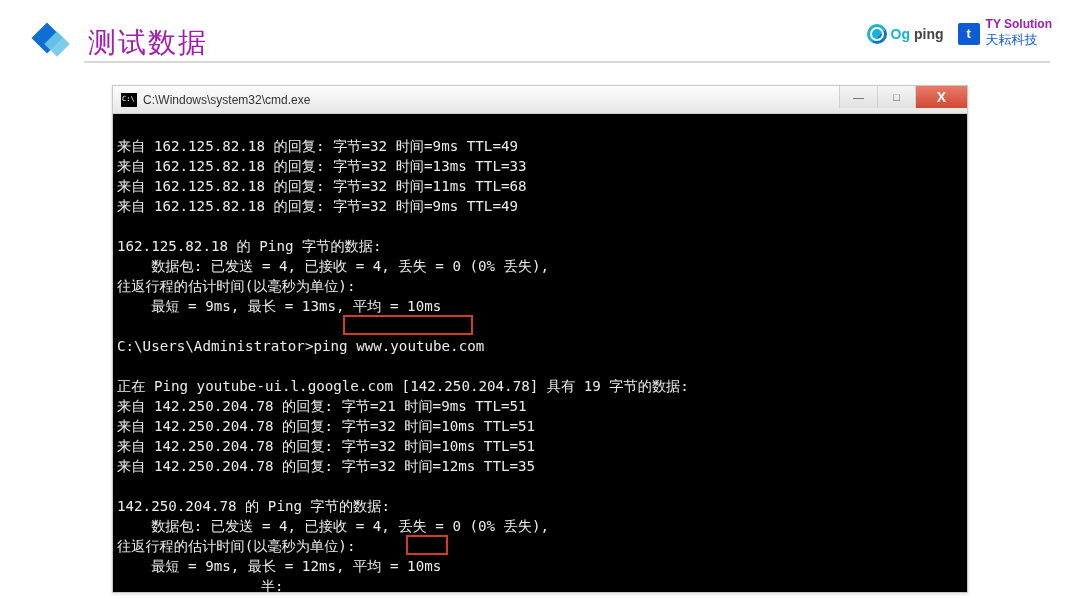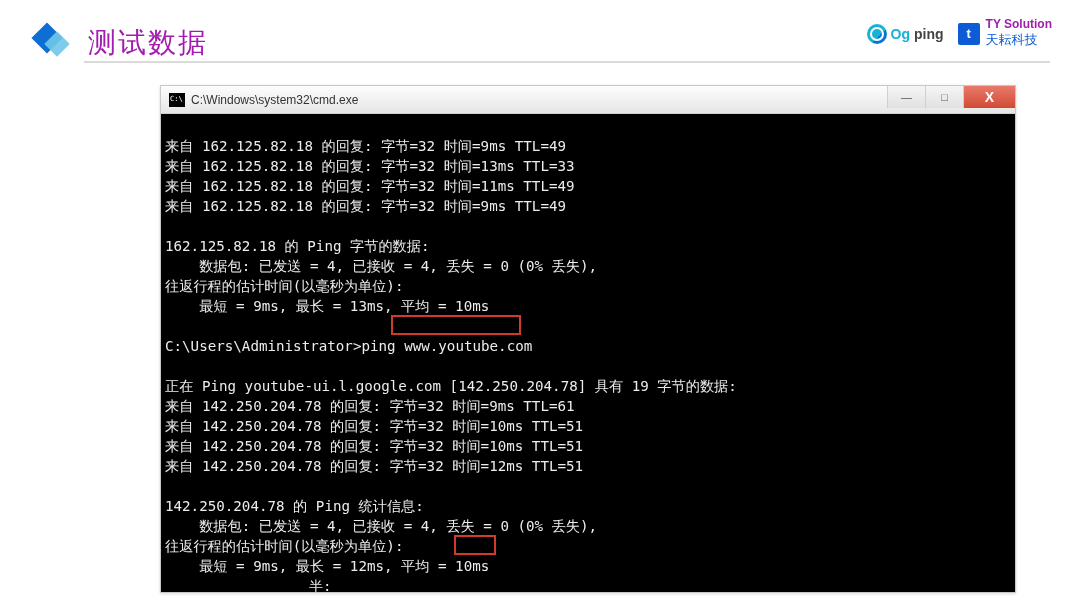--- a/index.html
+++ b/index.html
@@ -15,21 +15,21 @@
   .brand-block { position: absolute; top: 18px; right: 28px; display: flex; align-items: center; gap: 14px; }
   .brand-og { display: flex; align-items: center; gap: 4px; font-size: 14px; font-weight: 600; color: #444; margin-left: 44px; }
   .brand-og .globe { width: 20px; height: 20px; border-radius: 50%; background: linear-gradient(135deg,#16b3d4 0 60%,#0a74d4 60% 100%); position: relative; }
   .brand-og .globe::after { content:""; position:absolute; inset:3px; border:2px solid #fff; border-radius:50%; }
   .brand-ty { display: flex; align-items: center; gap: 6px; }
   .brand-ty .sq { width: 22px; height: 22px; background:#0d5bd6; display:flex; align-items:center; justify-content:center; color:#fff; font-size:13px; font-weight:700; border-radius:2px; }
   .brand-ty .txt { font-size: 12px; color:#a21caf; line-height: 1.1; font-weight:600; }
   .brand-ty .sub { font-size: 13px; color:#0d5bd6; }
 
   
-  .console-wrap { position: absolute; top: 85px; left: 112px; width: 856px; height: 508px; border: 1px solid #c8c8c8; background: #efefef; box-shadow: 0 1px 3px rgba(0,0,0,0.15); overflow: hidden; margin-left: 48px; }
+  .console-wrap { position: absolute; top: 85px; left: 112px; width: 856px; height: 508px; border: 1px solid #c8c8c8; background: #efefef; box-shadow: 0 1px 3px rgba(0,0,0,0.15); overflow: hidden; }
   .titlebar { height: 28px; background: linear-gradient(#fdfdfd,#e6e6e6); display:flex; align-items:center; border-bottom:1px solid #cfcfcf; font-size:12px; color:#333; }
   .titlebar .cmd-icon { width:16px; height:14px; margin:0 6px 0 8px; background:#000; position:relative; }
   .titlebar .cmd-icon::after { content:"C:\\"; color:#fff; font-size:7px; position:absolute; top:2px; left:1px; font-family: Consolas, monospace; }
   .titlebar .path { flex:1; white-space:nowrap; overflow:hidden; text-overflow:ellipsis; }
   .win-btns { display:flex; height:100%; }
   .win-btn { width:38px; height:22px; margin-top:0; display:flex; align-items:center; justify-content:center; font-size:11px; color:#555; border-left:1px solid #d0d0d0; background:linear-gradient(#f5f5f5,#e1e1e1); }
   .win-btn.close { background:linear-gradient(#e97a6b,#d14a33); color:#fff; width:52px; font-size:14px; font-weight:bold; }
 
   .term { position:absolute; top:28px; left:0; right:0; bottom:0; background:#000; color:#ececec; font-family: "NSimSun","SimSun",Consolas,monospace; font-size:14.2px; line-height:20px; padding:2px 4px; white-space:pre; overflow:hidden; }
   .hl { position:absolute; border:2px solid #d23a2a; pointer-events:none; }
@@ -74,37 +74,37 @@
       <div class="win-btns">
         <div class="win-btn">—</div>
         <div class="win-btn">□</div>
         <div class="win-btn close">X</div>
       </div>
     </div>
 
     <div class="term">
 <span>来自 162.125.82.18 的回复: 字节=32 时间=9ms TTL=49</span>
 <span>来自 162.125.82.18 的回复: 字节=32 时间=13ms TTL=33</span>
-<span>来自 162.125.82.18 的回复: 字节=32 时间=11ms TTL=49</span>
+<span>来自 162.125.82.18 的回复: 字节=32 时间=11ms TTL=68</span>
 <span>来自 162.125.82.18 的回复: 字节=32 时间=9ms TTL=49</span>
 <span> </span>
 <span>162.125.82.18 的 Ping 字节的数据:</span>
 <span>    数据包: 已发送 = 4, 已接收 = 4, 丢失 = 0 (0% 丢失),</span>
 <span>往返行程的估计时间(以毫秒为单位):</span>
 <span>    最短 = 9ms, 最长 = 13ms, 平均 = 10ms</span>
 <span> </span>
 <span>C:\Users\Administrator&gt;ping www.youtube.com</span>
 <span> </span>
 <span>正在 Ping youtube-ui.l.google.com [142.250.204.78] 具有 19 字节的数据:</span>
-<span>来自 142.250.204.78 的回复: 字节=32 时间=9ms TTL=61</span>
+<span>来自 142.250.204.78 的回复: 字节=21 时间=9ms TTL=51</span>
 <span>来自 142.250.204.78 的回复: 字节=32 时间=10ms TTL=51</span>
 <span>来自 142.250.204.78 的回复: 字节=32 时间=10ms TTL=51</span>
-<span>来自 142.250.204.78 的回复: 字节=32 时间=12ms TTL=51</span>
+<span>来自 142.250.204.78 的回复: 字节=32 时间=12ms TTL=35</span>
 <span> </span>
-<span>142.250.204.78 的 Ping 统计信息:</span>
+<span>142.250.204.78 的 Ping 字节的数据:</span>
 <span>    数据包: 已发送 = 4, 已接收 = 4, 丢失 = 0 (0% 丢失),</span>
 <span>往返行程的估计时间(以毫秒为单位):</span>
 <span>    最短 = 9ms, 最长 = 12ms, 平均 = 10ms</span>
 <span> </span>
 
 
       
       <div class="hl" style="top:201px; left:230px; width:130px; height:20px;"></div>
       <div class="hl" style="top:421px; left:293px; width:42px; height:20px;"></div>
 

